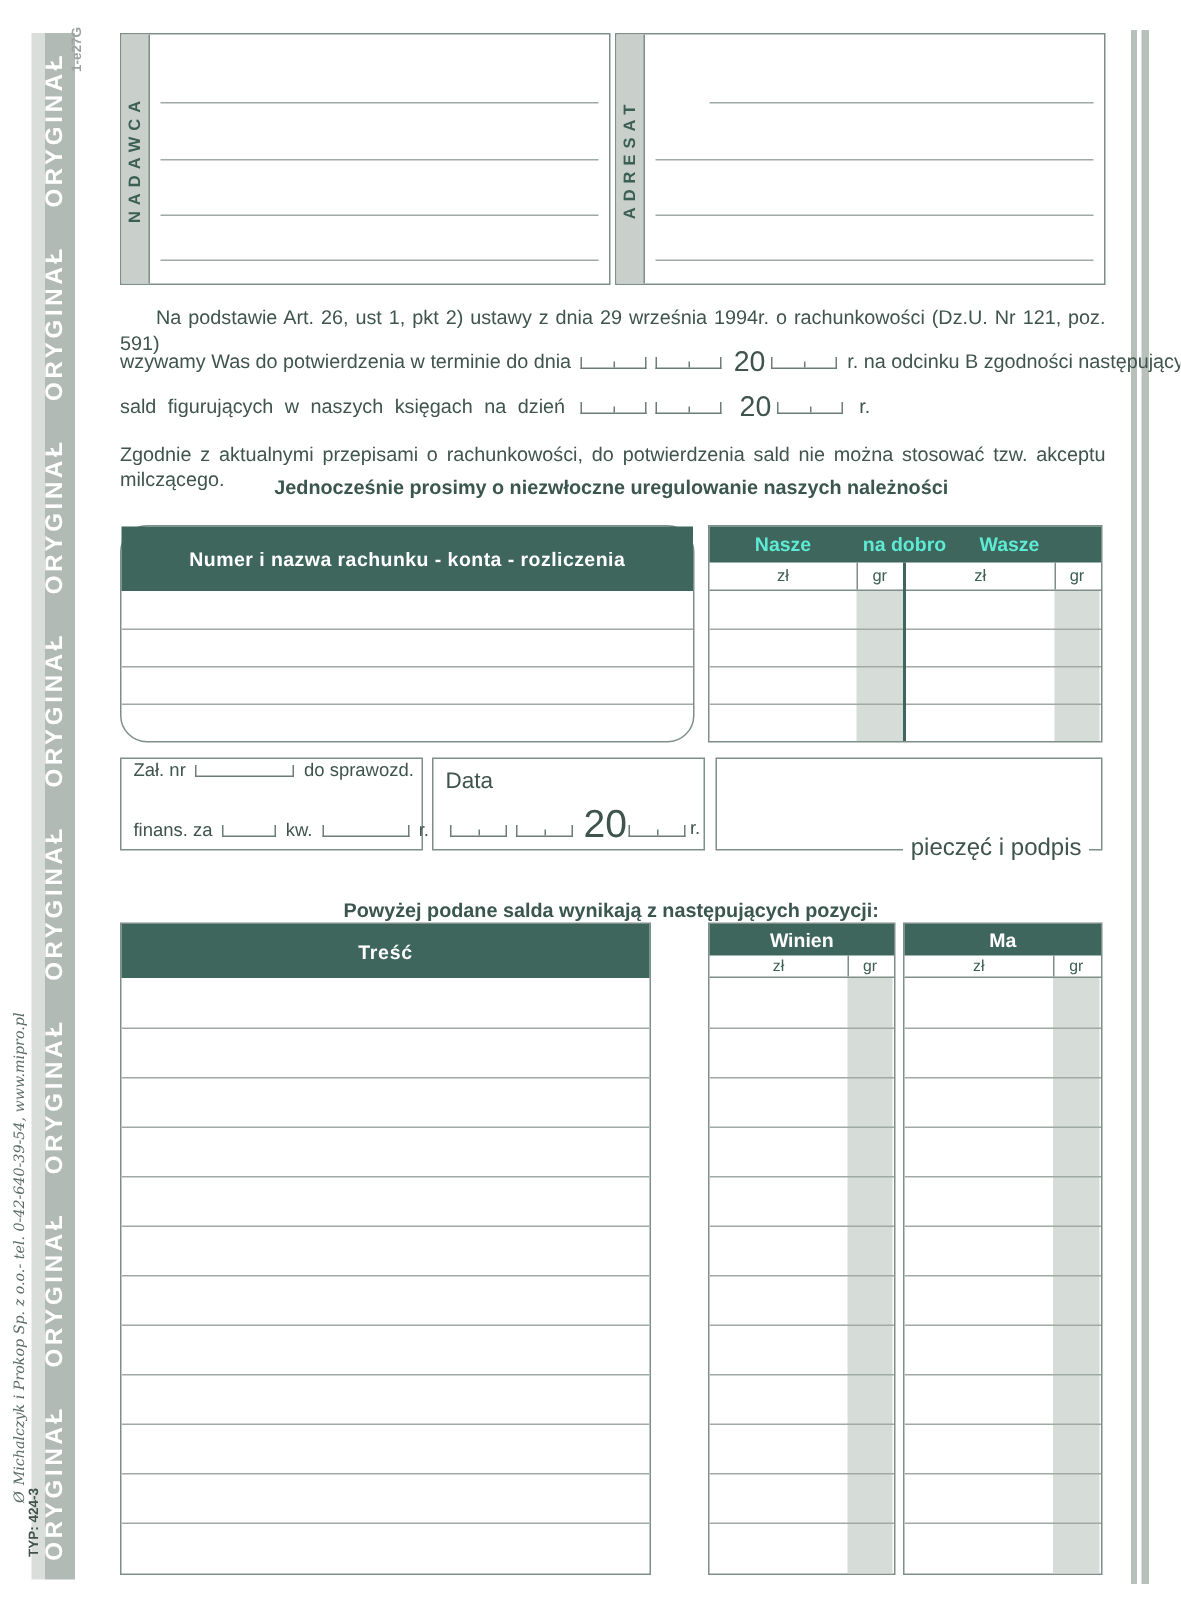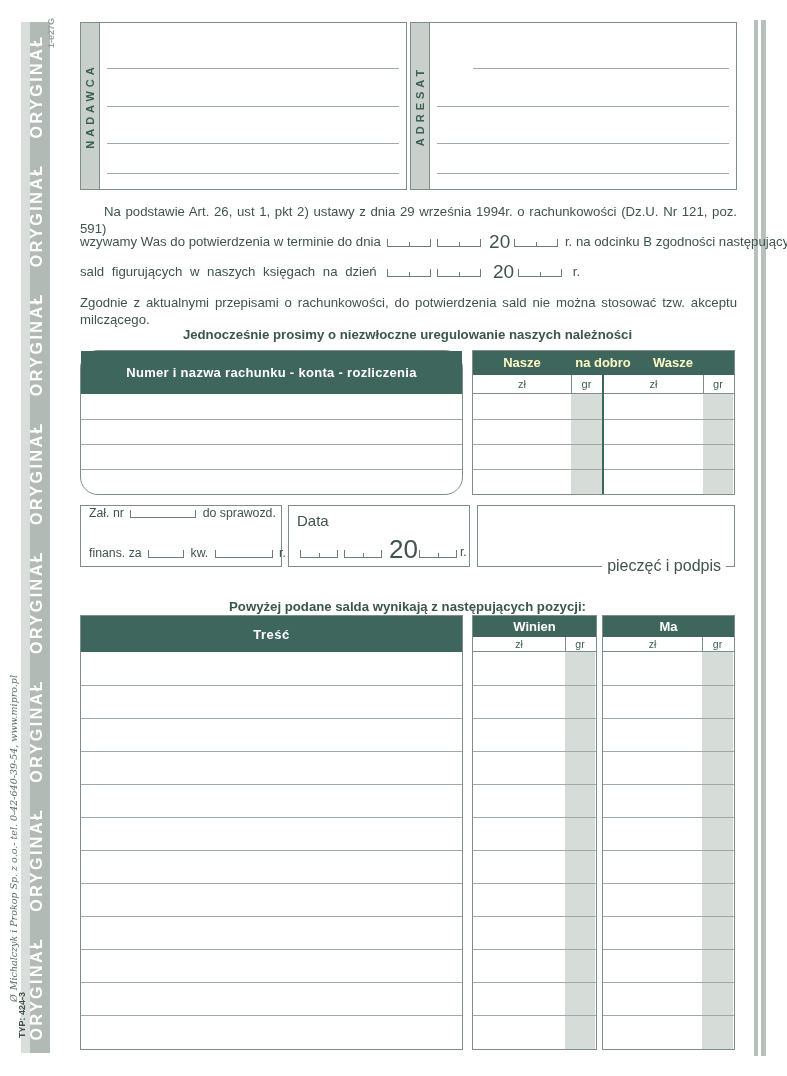--- a/index.html
+++ b/index.html
@@ -60,41 +60,41 @@
   .tbox{border:1.5px solid var(--border);background:#fff;box-sizing:border-box;}
   .t1-left{left:80px;top:350px;width:383px;height:145px;border-radius:18px;}
   .t1-left-head{position:absolute;left:0;right:0;top:0;height:43px;background:var(--band);
                 color:#fff;font-weight:bold;font-size:13px;display:flex;align-items:center;
                 justify-content:center;letter-spacing:0.3px;}
   .tdata{position:absolute;left:0;right:0;bottom:0;overflow:hidden;}
   .rowline{position:absolute;left:0;right:0;height:1px;background:var(--rowline);}
   .t1-amt{left:472px;top:350px;width:263px;height:145px;}
   .amt-band{position:absolute;left:0;right:0;top:0;height:24px;background:var(--band);}
   .amt-band span{position:absolute;top:0;height:24px;line-height:24px;text-align:center;
-                 color:#fef9c3;font-weight:bold;font-size:13px;}
+                 color:#5eead4;font-weight:bold;font-size:13px;}
   .g-nasze{left:0;width:98px;} .g-nadobro{left:80px;width:100px;} .g-wasze{left:150px;width:100px;}
   .subrow{position:absolute;left:0;right:0;top:24px;height:18px;border-bottom:1px solid var(--border);}
   .subrow span{position:absolute;top:0;height:18px;line-height:18px;text-align:center;
                font-size:11px;color:var(--label-text);}
   .amt-divider{position:absolute;left:129px;top:24px;bottom:0;width:2px;background:var(--band);z-index:2;}
   .shade{position:absolute;top:0;bottom:0;background:var(--shade);}
   
   .mid-box{border:1.5px solid var(--border);background:#fff;box-sizing:border-box;font-size:12.3px;}
   .zal-box{left:80px;top:505px;width:202px;height:62px;}
   .data-box{left:288px;top:505px;width:182px;height:62px;}
   .stamp-box{left:477px;top:505px;width:258px;height:62px;}
   .zal-l1{position:absolute;left:8px;top:0;white-space:nowrap;}
   .zal-l2{position:absolute;left:8px;top:40px;white-space:nowrap;}
   .data-label{position:absolute;left:8px;top:6px;font-weight:normal;font-size:15px;}
   .data-row{position:absolute;left:8px;bottom:7px;display:flex;align-items:flex-end;white-space:nowrap;}
   .data-row .brk{margin-bottom:1px;}
   .big20{font-size:26px;line-height:20px;padding:0 1px 0 4px;}
   .stamp-label{position:absolute;right:8px;bottom:-9px;background:#fff;padding:0 5px;font-size:16px;}
   
-  .t2-left{left:80px;top:615px;width:383px;height:435px;}
+  .t2-left{left:80px;top:615px;width:354px;height:435px;}
   .t2-left-head{position:absolute;left:0;right:0;top:0;height:36px;background:var(--band);
                 color:#fff;font-weight:bold;font-size:13px;display:flex;align-items:center;
                 justify-content:center;letter-spacing:0.5px;}
   .t2-amt{top:615px;height:435px;}
   .t2-w{left:472px;width:125px;} .t2-m{left:602px;width:133px;}
   .t2-band{position:absolute;left:0;right:0;top:0;height:21px;background:var(--band);color:#fff;
            font-weight:bold;font-size:13px;display:flex;align-items:center;justify-content:center;}
   .t2-sub{position:absolute;left:0;right:0;top:21px;height:14px;border-bottom:1px solid var(--border);}
   .t2-sub span{position:absolute;top:0;height:14px;line-height:14px;text-align:center;
                font-size:10.5px;color:var(--label-text);}
@@ -153,21 +153,21 @@
     <span>r. na odcinku B zgodności następujących</span>
   </div>
   <div class="abs pline" style="top:262px;word-spacing:4px">
     <span>sald figurujących w naszych księgach na dzień</span>
     <span class="brk mid w42"></span><span class="brk mid w42"></span>
     <span class="num20">20</span><span class="brk mid w42"></span>
     <span>r.</span>
   </div>
   <div class="abs pline pjust" style="top:294px">Zgodnie z aktualnymi przepisami o rachunkowości, do potwierdzenia sald nie można stosować tzw. akceptu milczącego.</div>
 
-  <div class="abs sec-title" style="top:327px">Jednocześnie prosimy o niezwłoczne uregulowanie naszych należności</div>
+  <div class="abs sec-title" style="top:317px">Jednocześnie prosimy o niezwłoczne uregulowanie naszych należności</div>
 
   <div class="abs tbox t1-left">
     <div class="t1-left-head">Numer i nazwa rachunku - konta - rozliczenia</div>
     <div class="tdata" style="top:43px">
         <div class="rowline" style="top: 24.5px;"></div>
         <div class="rowline" style="top: 49.5px;"></div>
         <div class="rowline" style="top: 74.5px;"></div>
       </div>
   </div>
 

